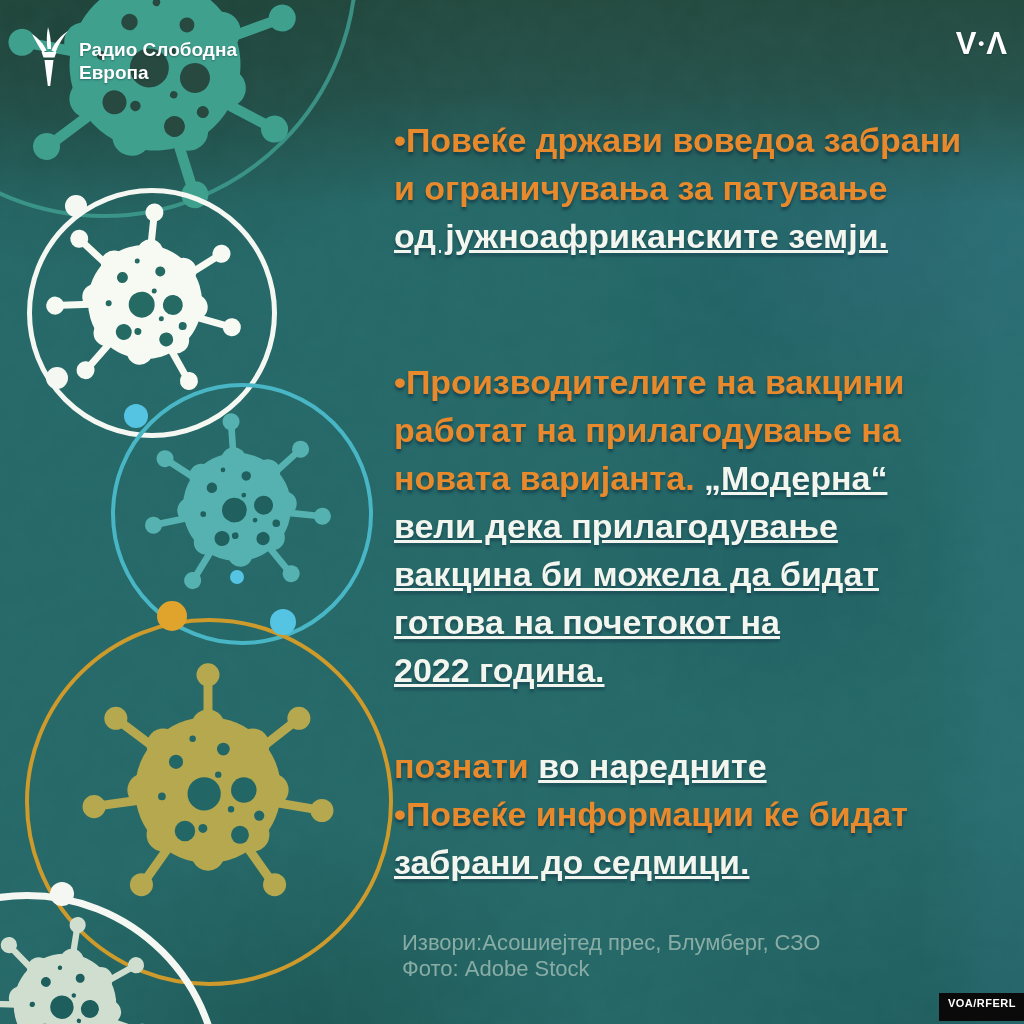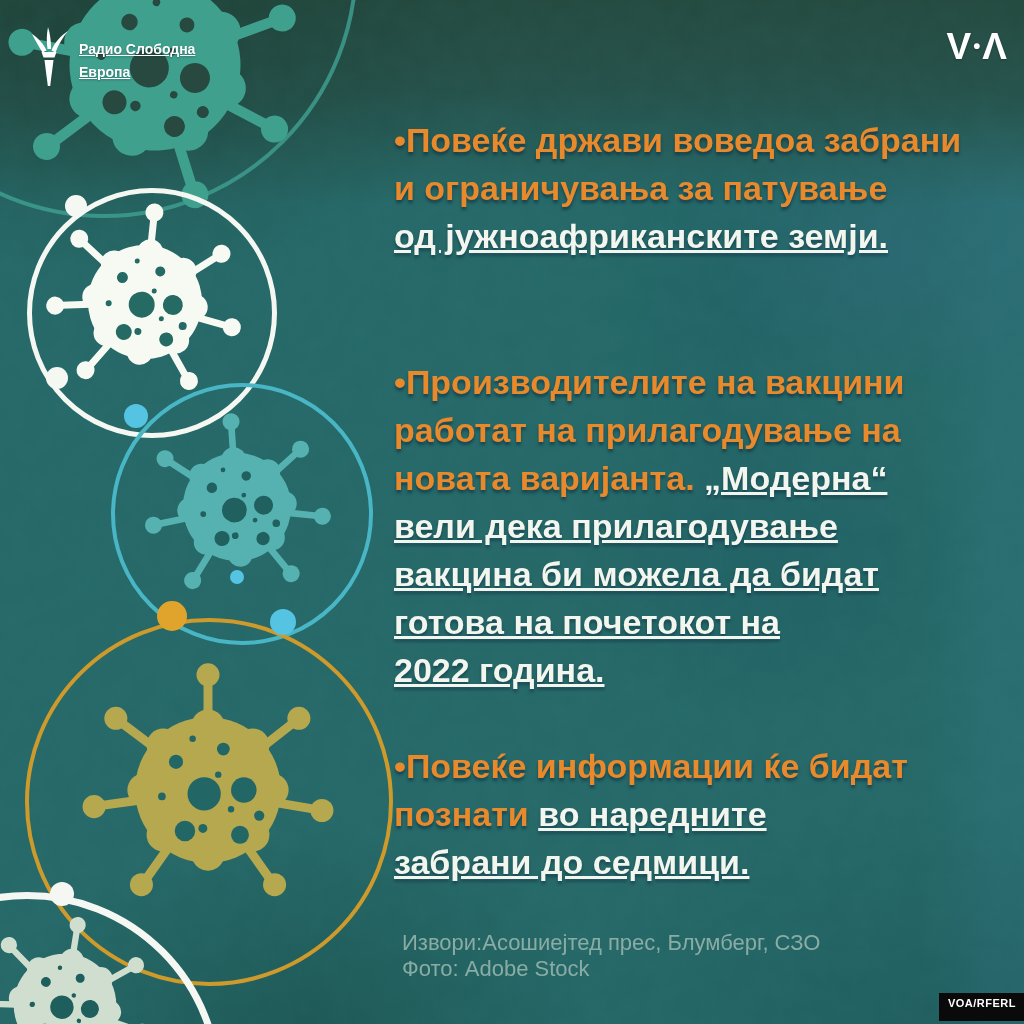--- a/index.html
+++ b/index.html
@@ -29,24 +29,24 @@
   .dot{position:absolute;border-radius:50%;z-index:6;}
   
   .virus{position:absolute;z-index:5;}
   .virus-big{left:5px;top:-85px;transform:rotate(18deg);color:var(--virus_green);--hole:#27493f;z-index:3;}
   .virus-white{left:45px;top:202px;transform:rotate(6deg);color:var(--virus_white);--hole:#256a63;}
   .virus-teal{left:142px;top:412px;transform:rotate(-4deg);color:var(--virus_teal);--hole:#20605f;}
   .virus-gold{left:80px;top:662px;color:var(--virus_gold);--hole:#236666;}
   .virus-pale{left:-25px;top:915px;transform:rotate(9deg);color:var(--virus_pale);--hole:#1e5f5e;}
   
   .rfe{position:absolute;left:27px;top:24px;display:flex;gap:8px;z-index:10;color:#fff;}
-  .rfe-text{font-weight:bold;font-size:14px;line-height:23px;margin-top:14px;
-    text-shadow:0 1px 2px rgba(10,35,40,.4);text-decoration:underline;}
+  .rfe-text{font-weight:bold;font-size:19px;line-height:23px;margin-top:14px;
+    text-shadow:0 1px 2px rgba(10,35,40,.4);}
   .voa{position:absolute;right:16px;top:26px;z-index:10;color:#fff;font-weight:bold;
-    font-size:37px;letter-spacing:1px;text-shadow:0 1px 2px rgba(10,35,40,.4);}
+    font-size:31px;letter-spacing:1px;text-shadow:0 1px 2px rgba(10,35,40,.4);}
   .voa .voa-dot{font-size:.55em;vertical-align:.30em;margin:0 1px;}
   
   .block{position:absolute;left:394px;width:625px;z-index:10;}
   .b1{top:116px;} .b2{top:358px;} .b3{top:742px;}
   .line{font-size:34px;font-weight:bold;line-height:48px;white-space:nowrap;}
   .line .o{color:var(--accent_orange);text-shadow:0 3px 3px rgba(10,38,62,.55);text-align:center;}
   .line .w{color:var(--text_white);text-shadow:0 3px 3px rgba(10,38,62,.45);text-decoration:underline;}
   
   .sources{position:absolute;left:402px;top:930px;z-index:10;color:var(--source_text);
     font-size:22px;line-height:26px;opacity:.95;}
@@ -171,22 +171,22 @@
     <div class="line"><span class="o">•Производителите на вакцини</span><span class="w"></span></div>
     <div class="line"><span class="o">работат на прилагодување на</span><span class="w"></span></div>
     <div class="line"><span class="o">новата варијанта. </span><span class="w">„Модерна“</span></div>
     <div class="line"><span class="o"></span><span class="w">вели дека прилагодување</span></div>
     <div class="line"><span class="o"></span><span class="w">вакцина би можела да бидат</span></div>
     <div class="line"><span class="o"></span><span class="w">готова на почетокот на</span></div>
     <div class="line"><span class="o"></span><span class="w">2022 година.</span></div>
   </div>
 
   <div class="block b3">
+    <div class="line"><span class="o">познати </span><span class="w">во наредните</span></div>
     <div class="line"><span class="o">•Повеќе информации ќе бидат</span><span class="w"></span></div>
-    <div class="line"><span class="o">познати </span><span class="w">во наредните</span></div>
     <div class="line"><span class="o"></span><span class="w">забрани до седмици.</span></div>
   </div>
 
   <div class="sources">
     <div>Извори:Асошиејтед прес, Блумберг, СЗО</div>
     <div>Фото: Adobe Stock</div>
   </div>
 
   <div class="watermark">VOA/RFERL</div>
 

